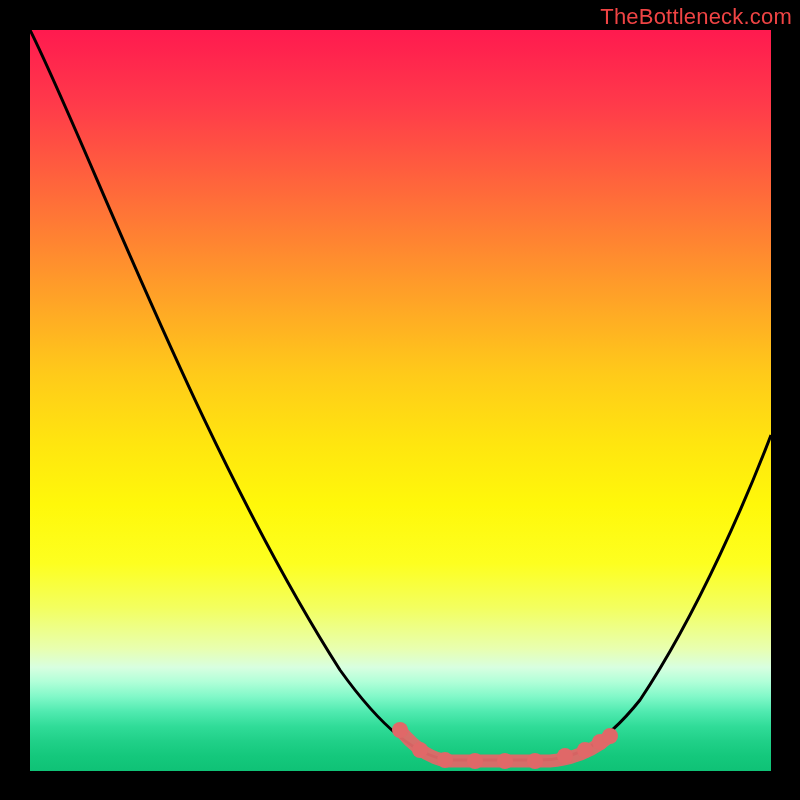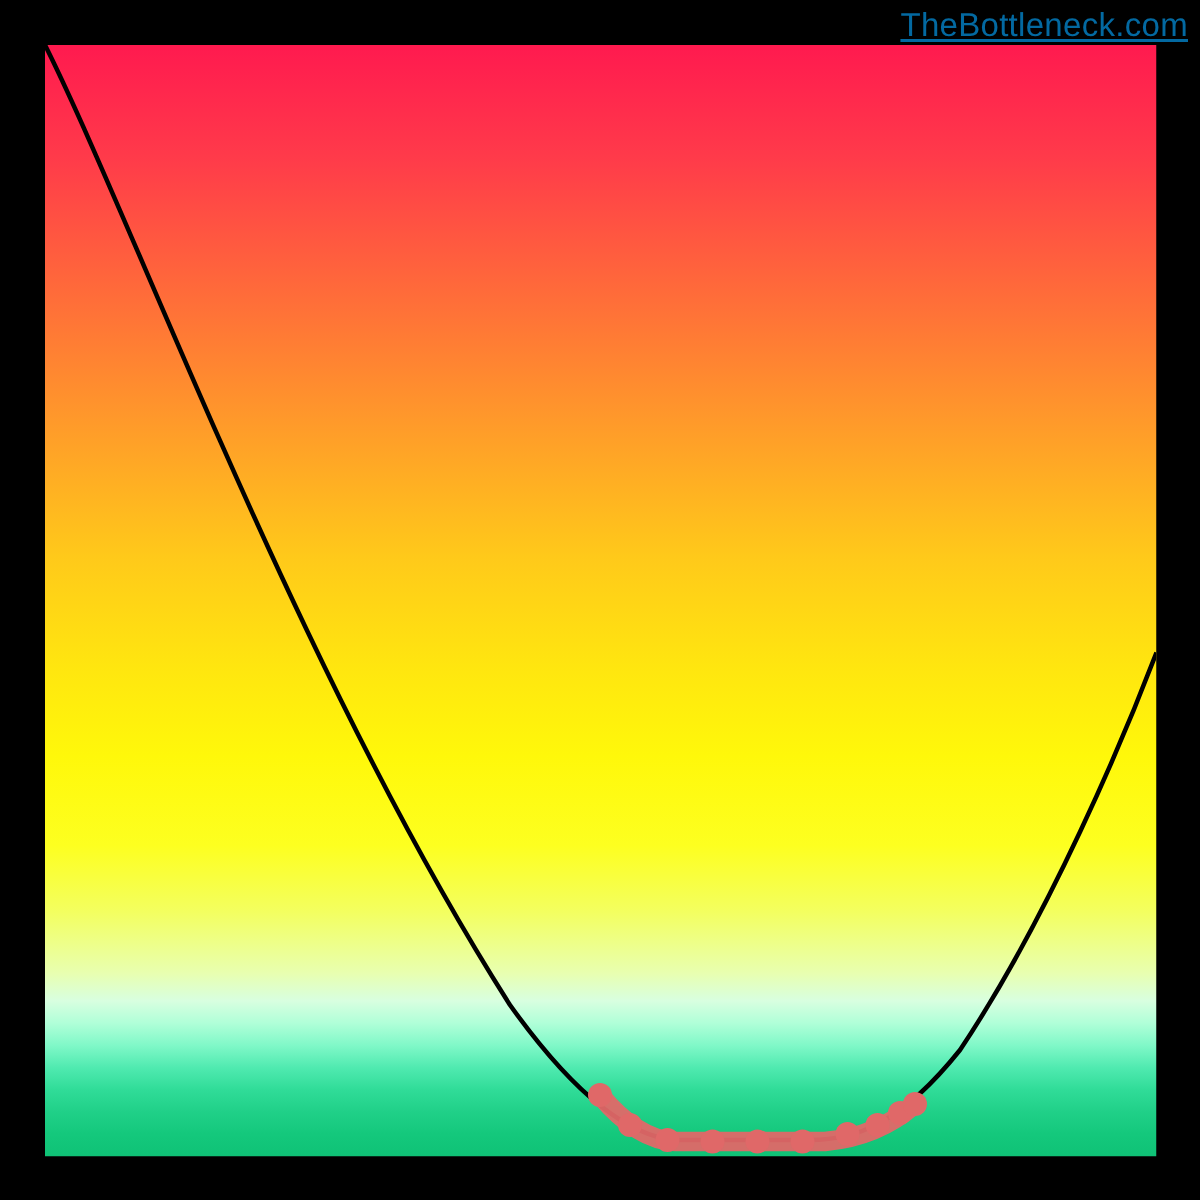--- a/index.html
+++ b/index.html
@@ -41,25 +41,24 @@
       #30dc98 94%,
       #20d088 96%,
       #14c87c 98%,
       #0fc276 100%
     );
   }
   .watermark {
     position: absolute;
     top: 4px;
     right: 8px;
-    color: #0369a1;
+    color: #ef4444;
     font-size: 22px;
     letter-spacing: 0.2px;
     font-weight: 500;
-    text-decoration: underline;
   }
   svg.curve {
     position: absolute;
     inset: 0;
   }
 </style>
 </head>
 <body>
 
 <div class="frame">

